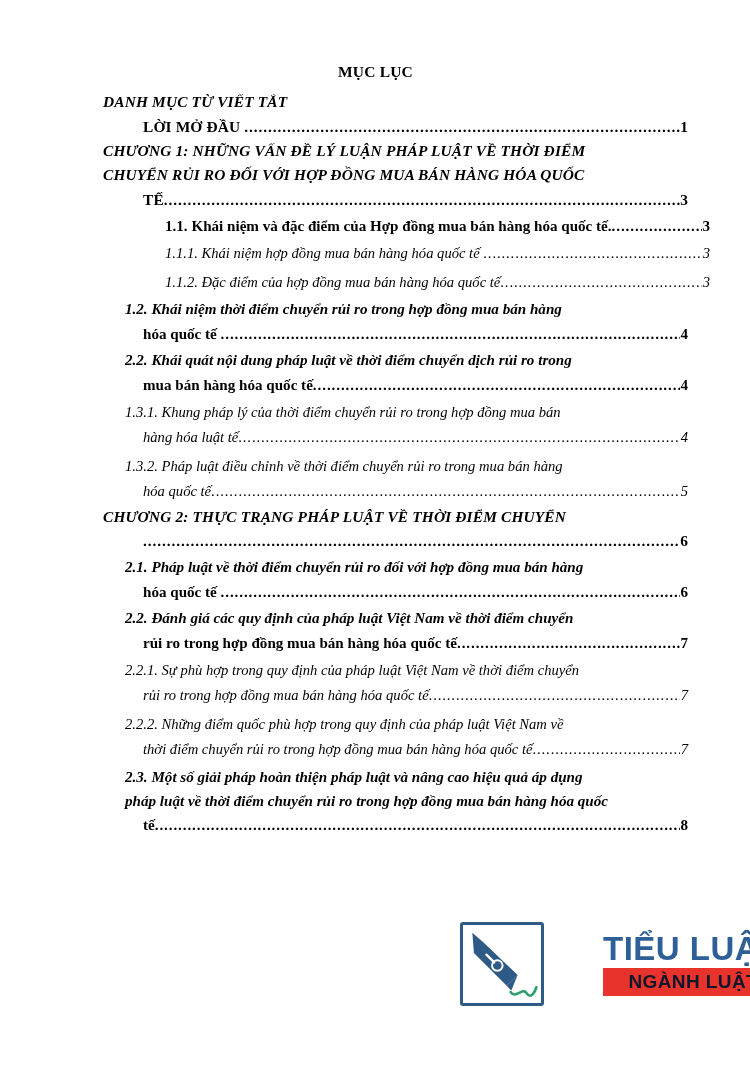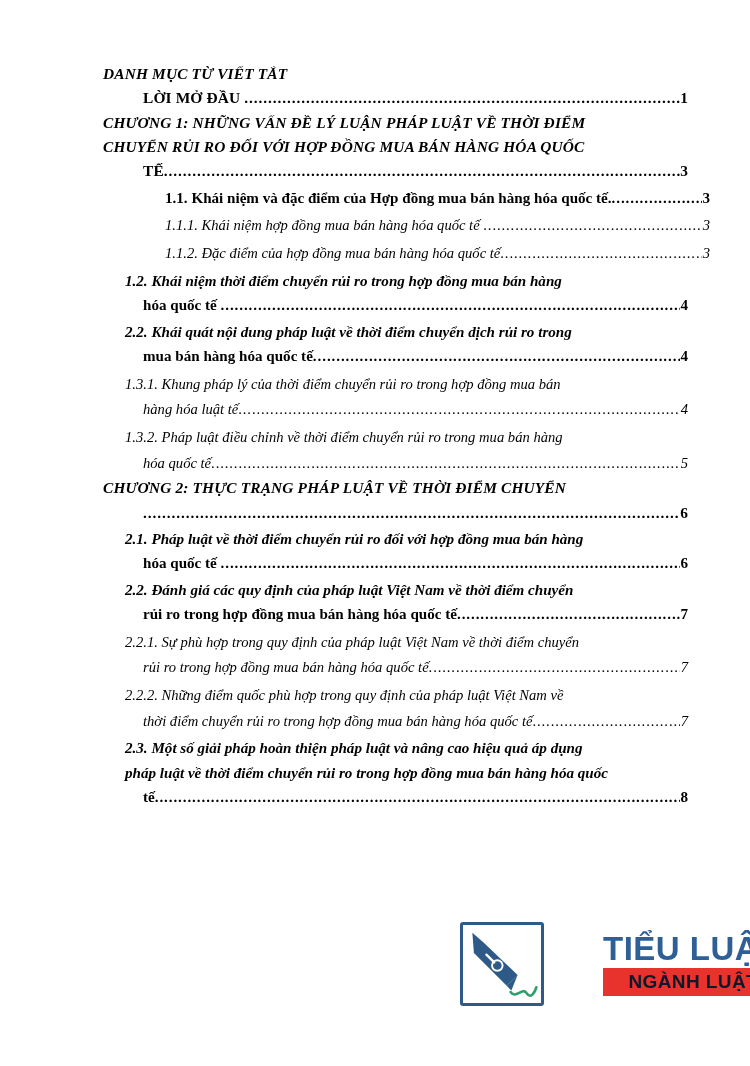--- a/index.html
+++ b/index.html
@@ -152,20 +152,21 @@
     box-sizing: border-box;
   }
 </style>
 </head>
 <body>
 
 <div class="page">
 
   <div class="content">
 
+    <div class="doc-title">MỤC LỤC</div>
 
     <div class="entry lvl1 nojust">
       <span class="body">DANH MỤC TỪ VIẾT TẮT</span>
     </div>
 
     <div class="entry lvl1">
       <div class="lastline">
         <span class="lbl">LỜI MỞ ĐẦU </span>
         <span class="dots">..................................................................................................................................................</span>
         <span class="pg pno">1</span>

